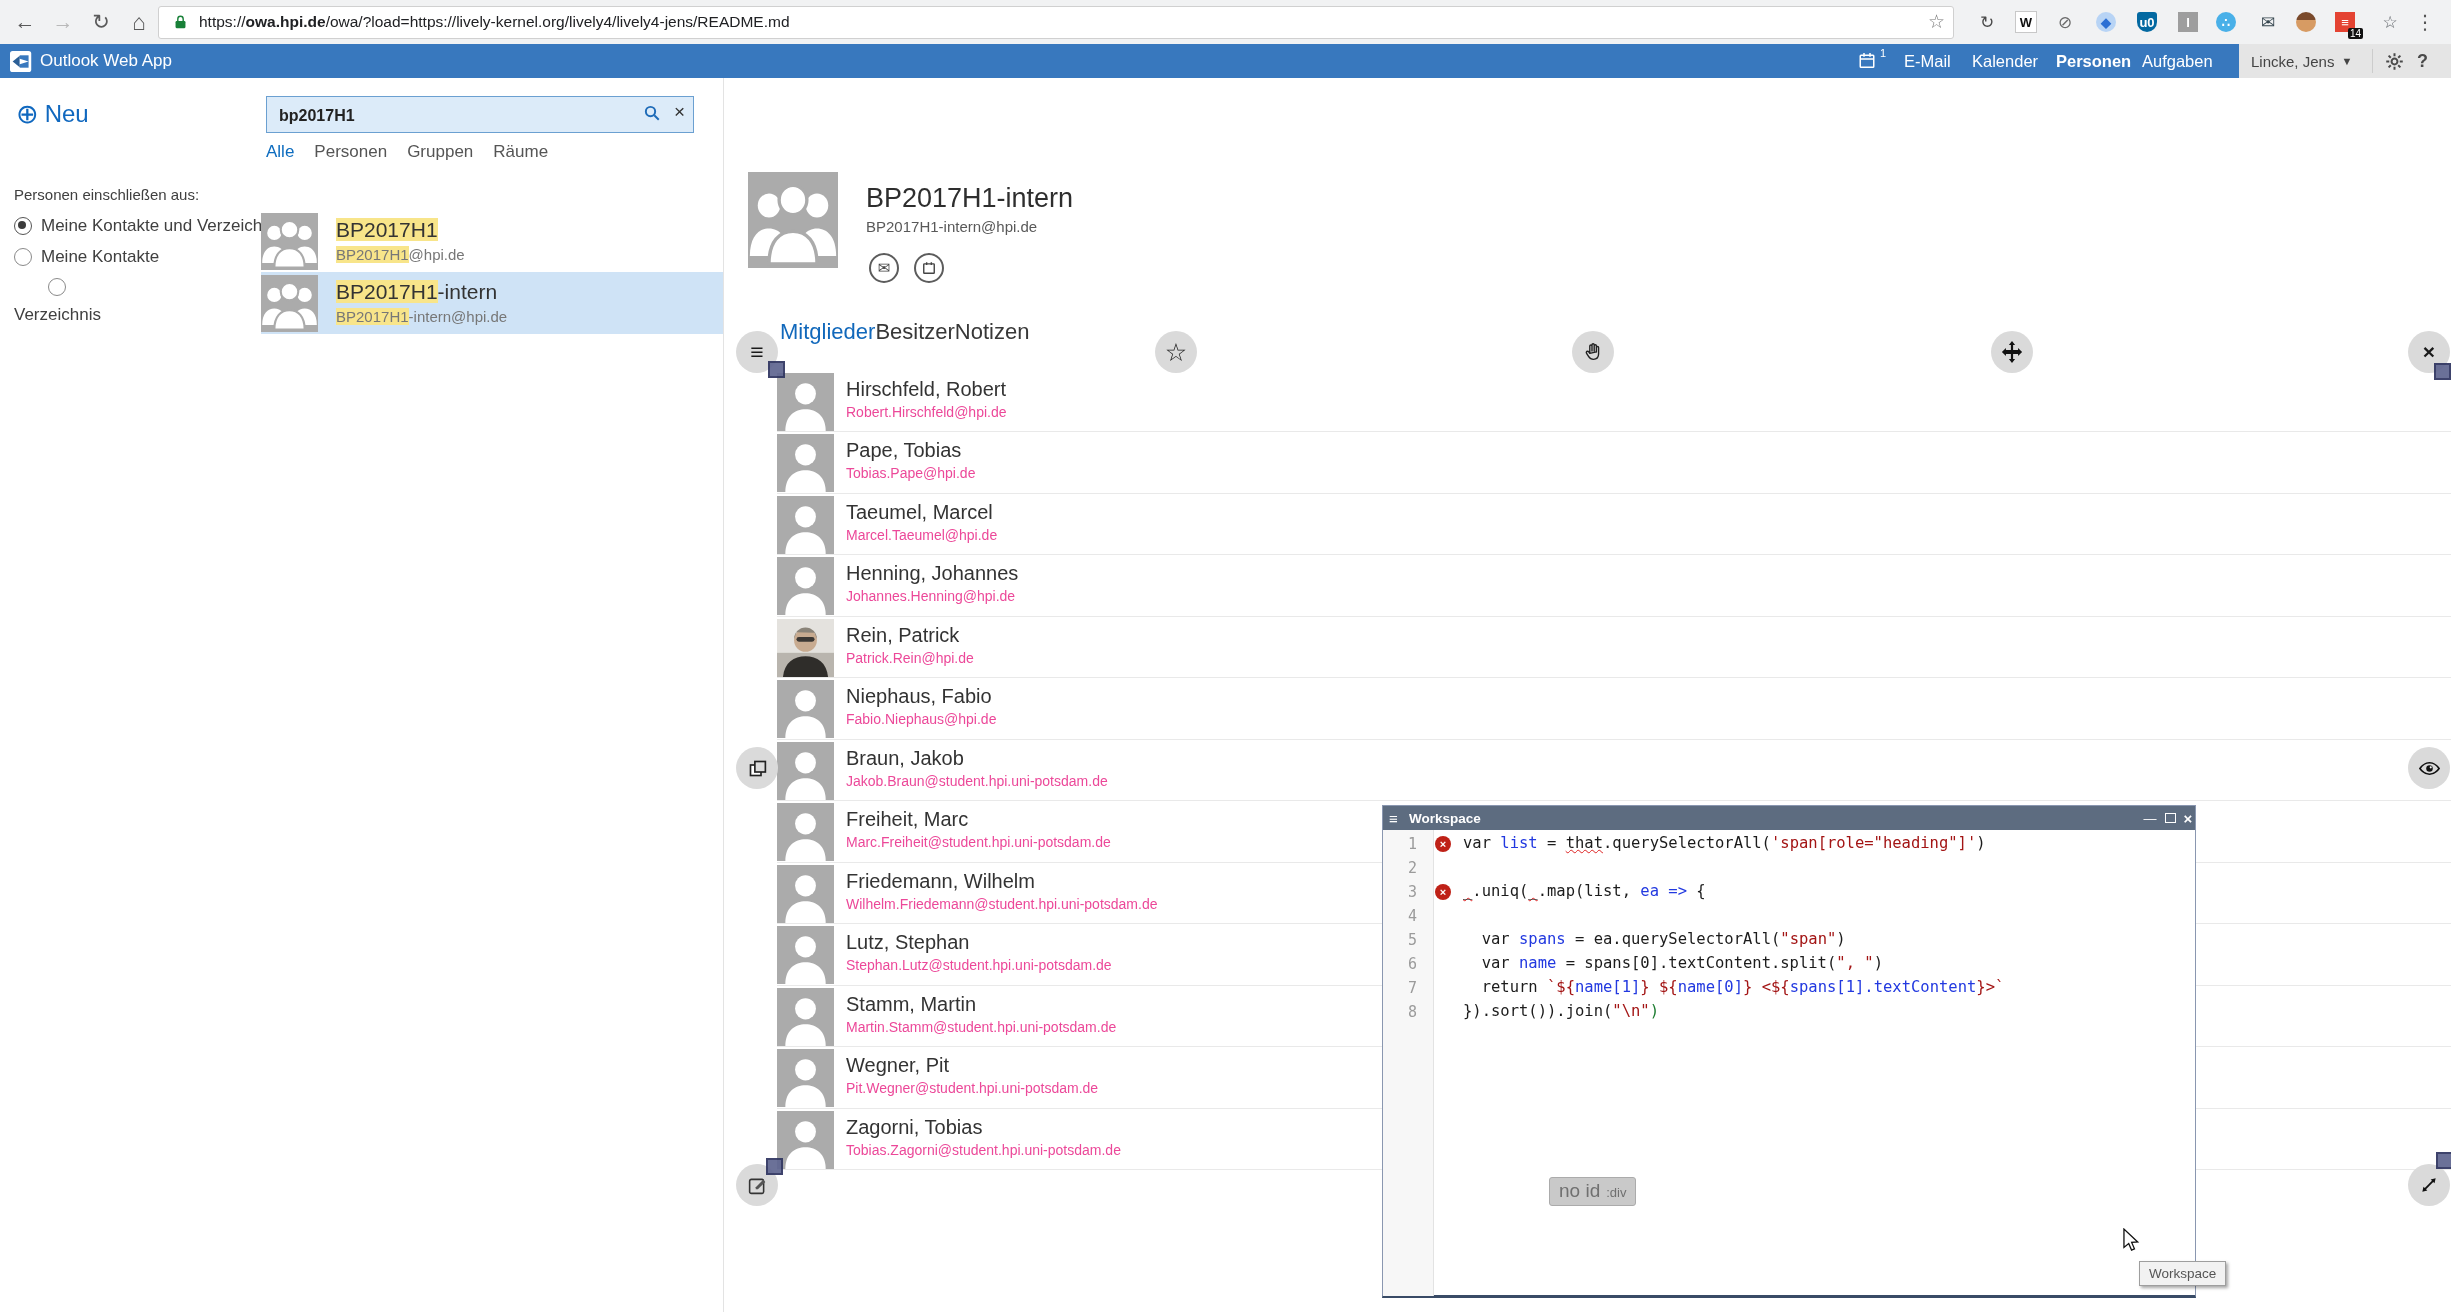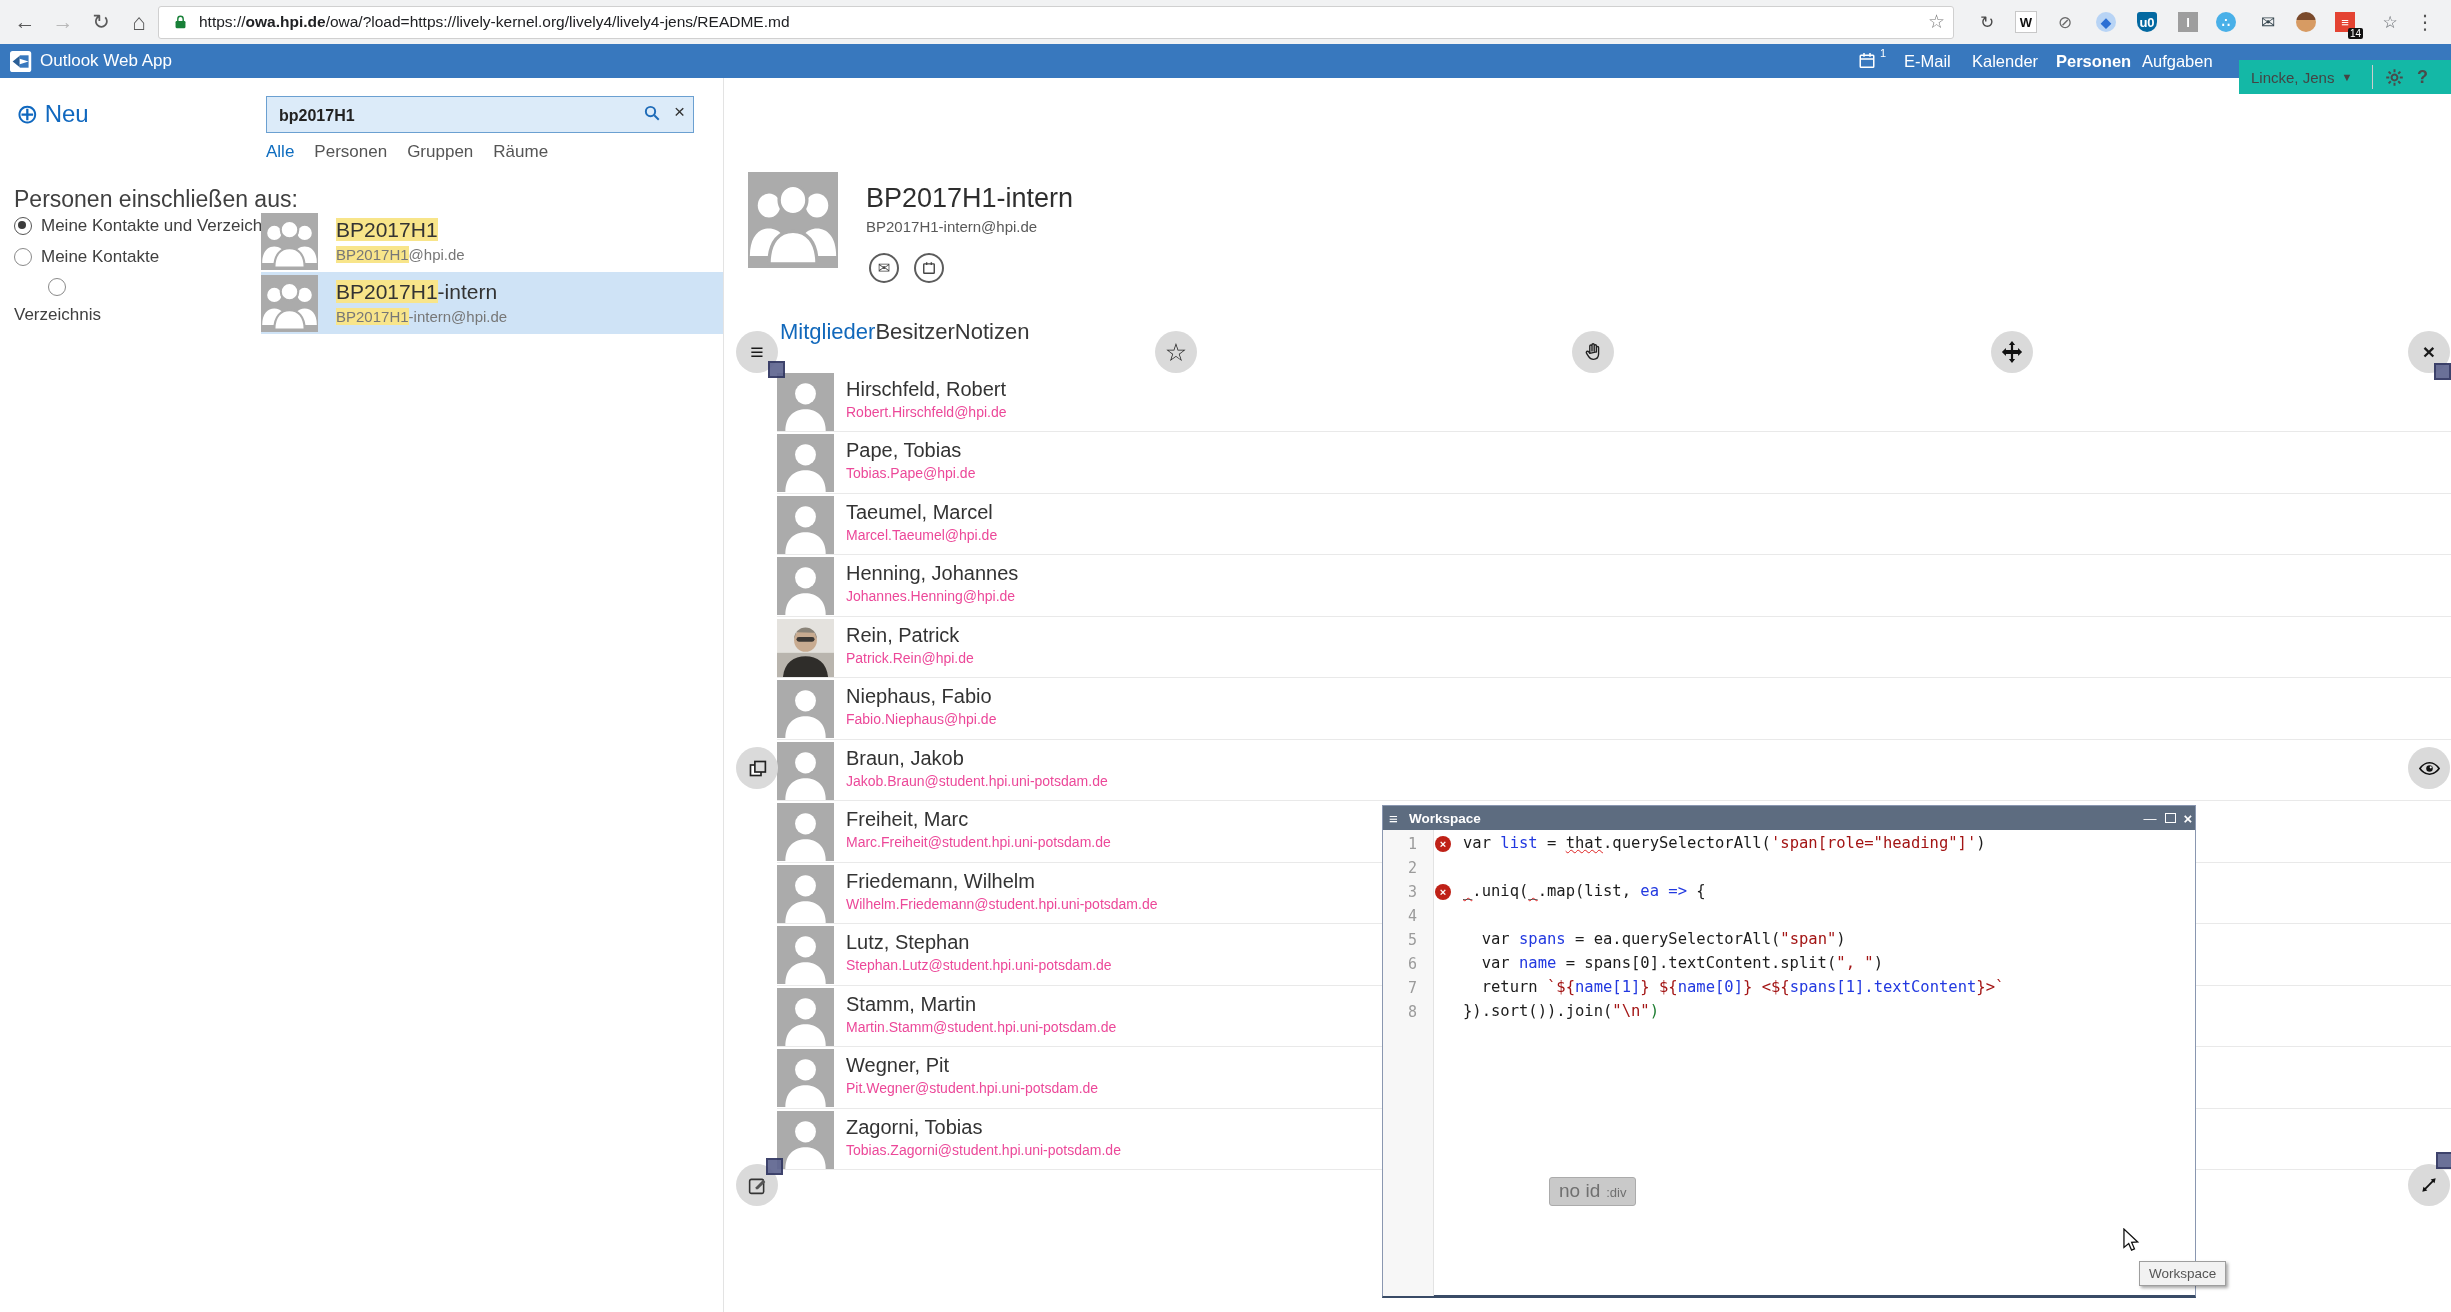--- a/index.html
+++ b/index.html
@@ -18,31 +18,31 @@
   .ext{top:8px;width:28px;height:28px;font-size:17px}
   .ext .bgbox{width:20px;height:20px;display:flex;align-items:center;justify-content:center;font-size:13px;font-weight:bold}
   .badge14{position:absolute;right:-4px;bottom:-3px;background:#111;color:#fff;font-size:10px;padding:0 2px;border-radius:2px}
 
   
   #owaBar{left:0;top:44px;width:2451px;height:34px;background:#3878be}
   #owaTitle{left:40px;top:0;height:34px;display:flex;align-items:center;color:#fff;font-size:17px}
   .owaNavItem{top:0;height:34px;display:flex;align-items:center;color:#fff;font-size:16.5px}
   #personenCaret{width:0;height:0;border-left:6px solid transparent;border-right:6px solid transparent;
                  border-bottom:6px solid #fff;top:66px}
-  #owaUserArea{left:2239px;top:16px;width:212px;height:34px;background:#14b8a6}
+  #owaUserArea{left:2239px;top:0;width:212px;height:34px;background:#e5e5e5}
   #owaUser{left:12px;top:0;height:34px;display:flex;align-items:center;color:#444;font-size:15px}
   #userDivider{left:133px;top:5px;width:1px;height:24px;background:#ccc}
   #helpBtn{left:178px;top:0;height:34px;display:flex;align-items:center;color:#4a4a4a;font-size:18px;font-weight:bold}
   #reminderIcon{left:1858px;top:7px;color:#fff}
   #reminderCount{left:1880px;top:3px;color:#fff;font-size:11px}
 
   
   #newBtn{left:16px;top:100px;color:#1068bf;font-size:24px;display:flex;align-items:center;gap:6px}
   #newBtn .plus{font-size:27px;line-height:1}
-  #includeHeading{left:14px;top:186px;font-size:23px;color:#404040}
+  #includeHeading{left:14px;top:186px;font-size:15px;color:#404040}
   .radioRow{left:14px;height:20px;display:flex;align-items:center;gap:9px;font-size:17px;color:#404040}
   .radioDot{width:16px;height:16px;border:1px solid #8a8a8a;border-radius:50%;background:#fff;flex:0 0 auto;position:relative}
   .radioDot.sel{border-color:#555}
   .radioDot.sel::after{content:"";position:absolute;left:3px;top:3px;width:8px;height:8px;border-radius:50%;background:#3c3c3c}
 
   
   #searchBox{left:266px;top:96px;width:428px;height:37px;background:#dcebf9;border:1px solid #6ba0d1;box-sizing:border-box}
   #searchInput{position:absolute;left:10px;top:0;width:370px;height:35px;border:0;background:transparent;outline:none;
                font-family:"Liberation Sans",sans-serif;font-size:16px;font-weight:bold;color:#222}
   #searchMag{right:32px;top:7px}

